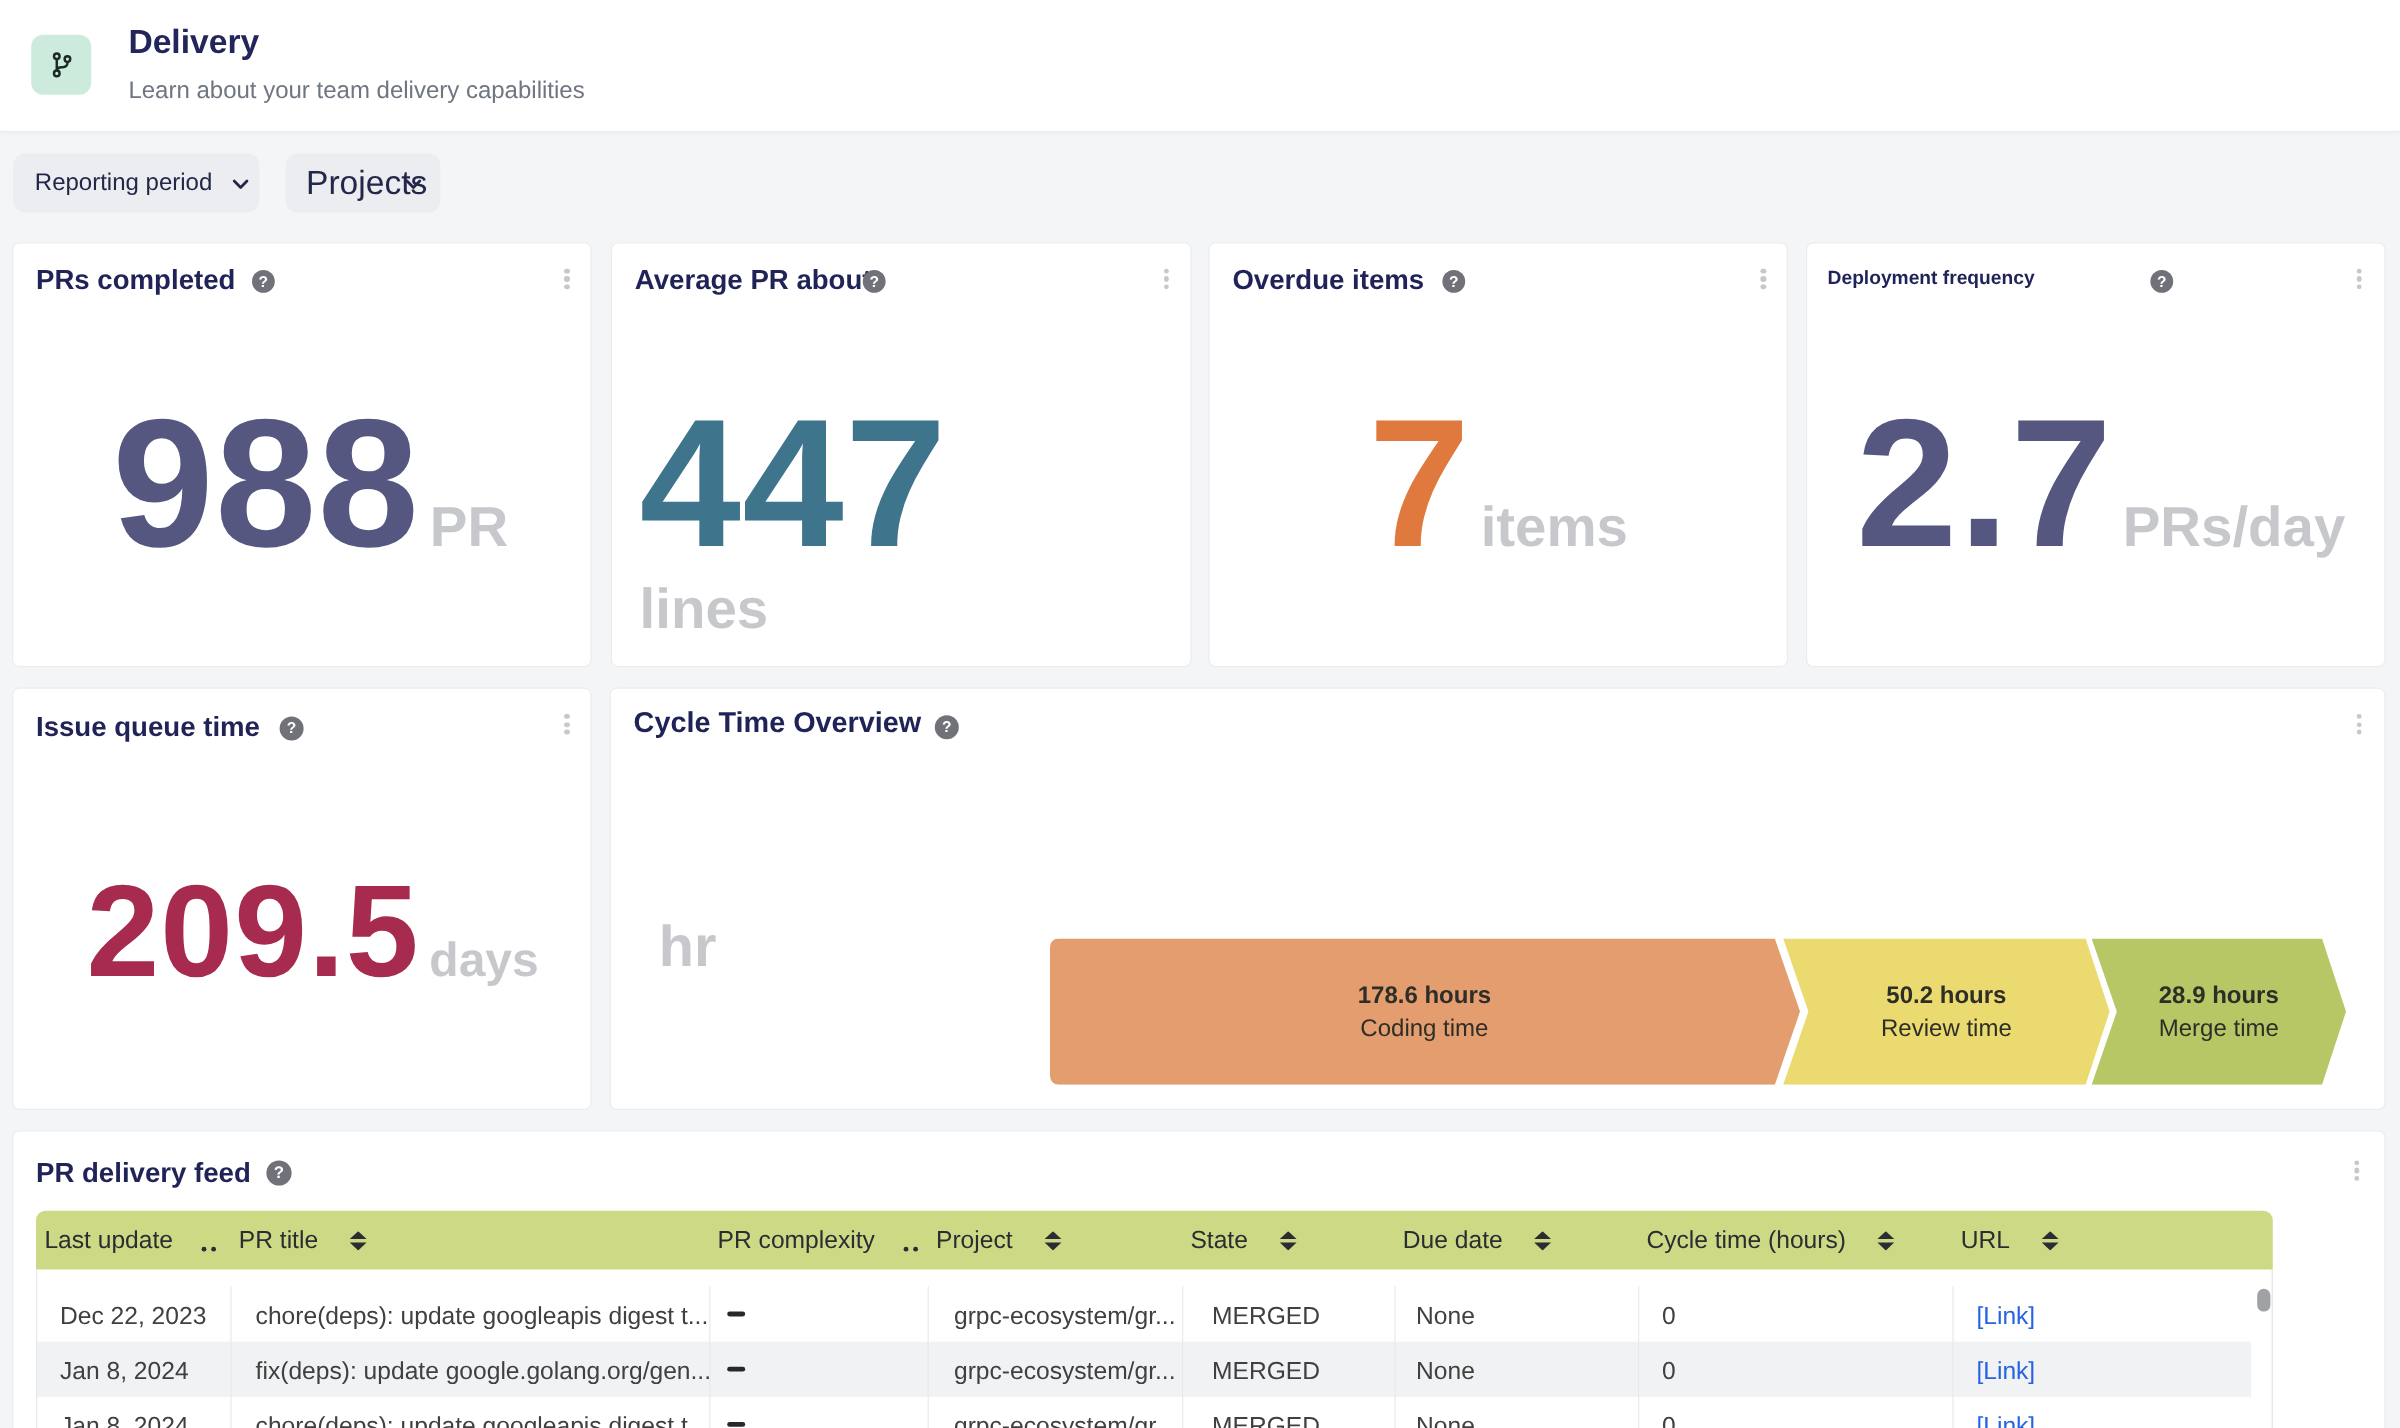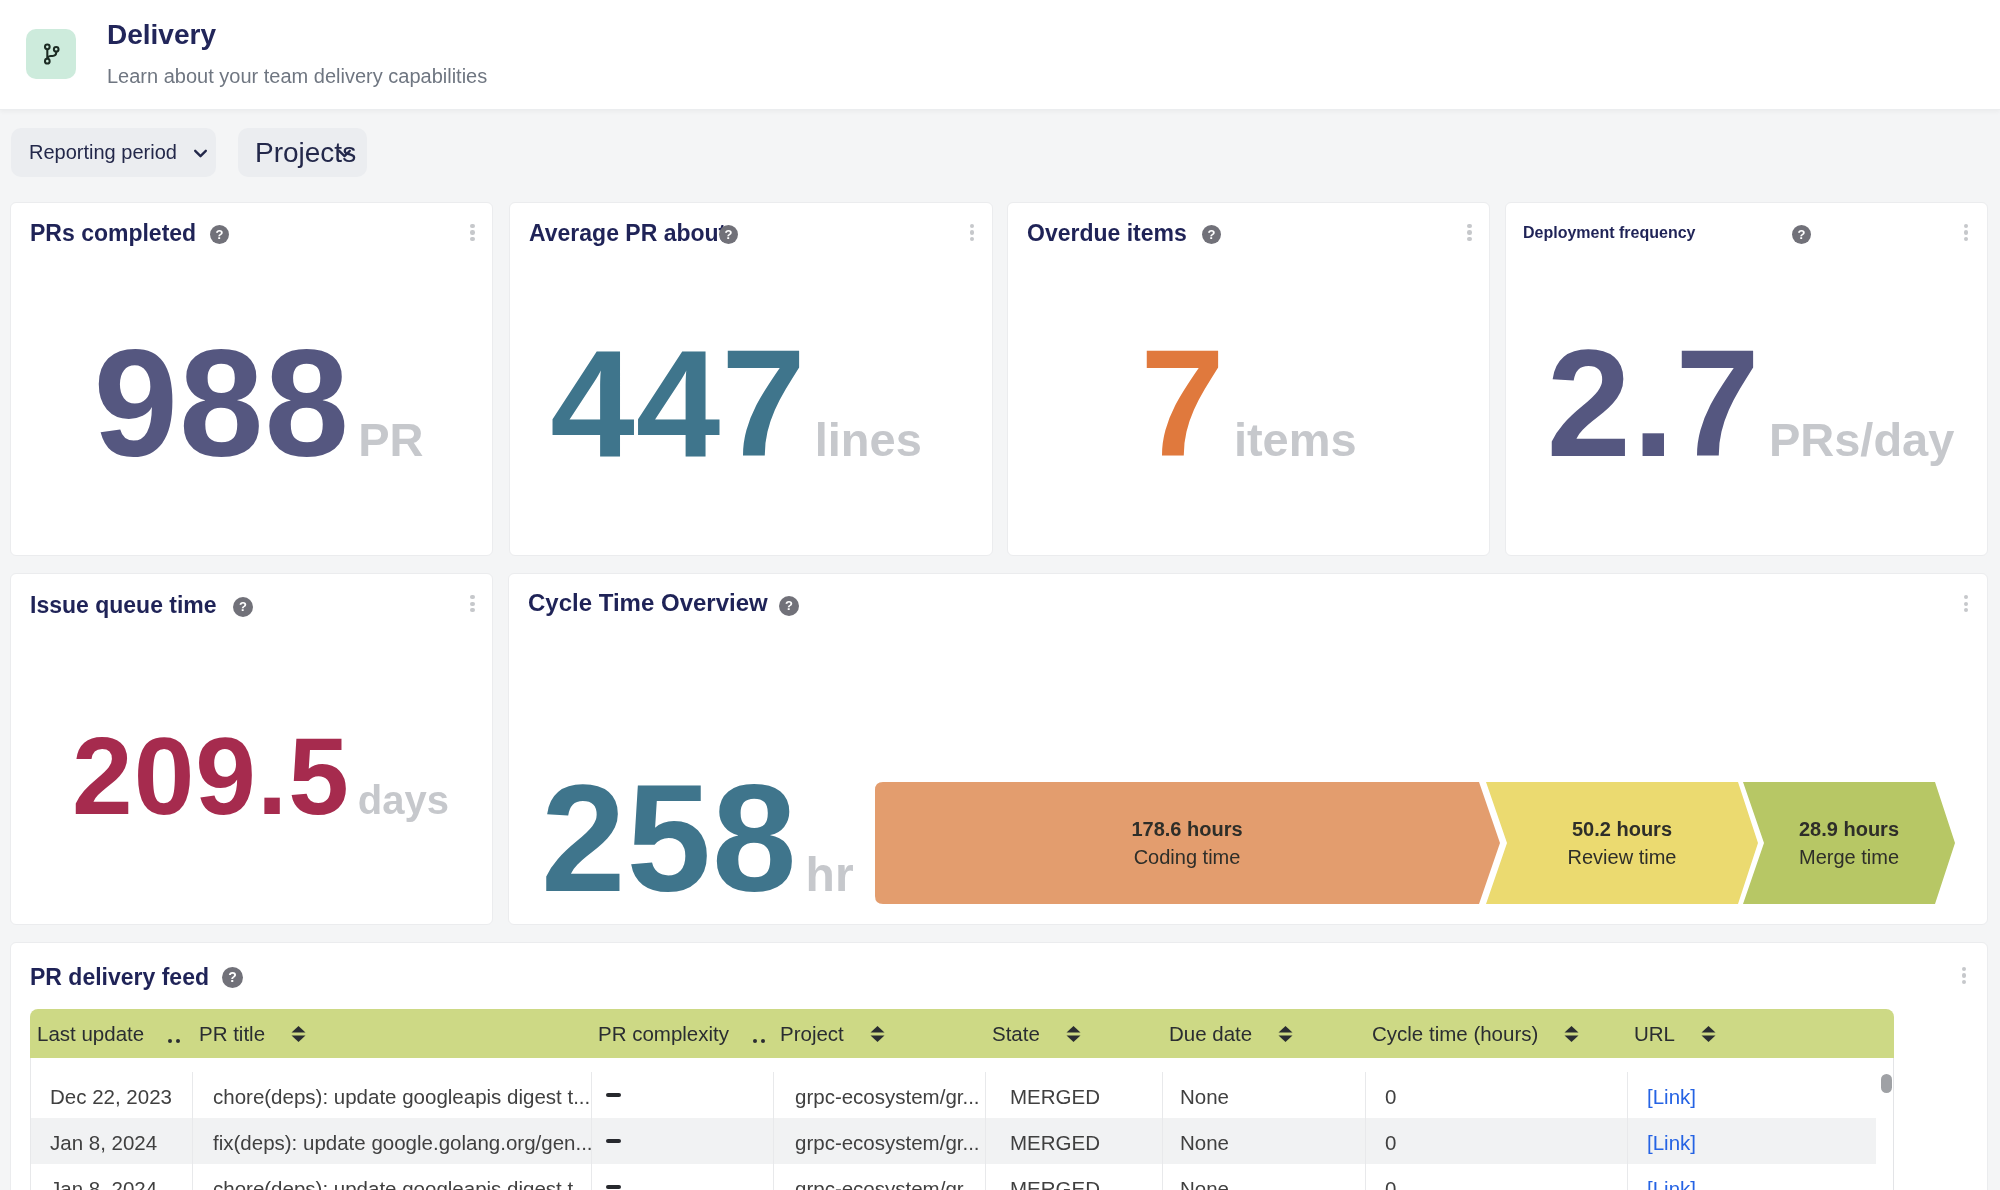--- a/index.html
+++ b/index.html
@@ -81,21 +81,21 @@
 <div class="kebab" style="left:1963.8px;top:223.9px;">
     <span></span>
     <span></span>
     <span></span>
   </div>
 
 <div class="numrow" style="left:17px;top:327px;width:483px;height:152px;justify-content:center;">
   <span class="num" style="font-size:152px;color:#555780;line-height:152px;">988</span>
     <span class="suf" style="font-size:47px;">PR</span>
 </div>
-<div class="numrow" style="left:494px;top:327px;width:484px;height:152px;justify-content:center;">
+<div class="numrow" style="left:525px;top:327px;width:484px;height:152px;justify-content:flex-start;flex-direction:column;">
   <span class="num" style="font-size:152px;color:#3f758c;line-height:152px;">447</span>
     <span class="suf" style="font-size:47px;">lines</span>
 </div>
 <div class="numrow" style="left:1007px;top:327px;width:483px;height:152px;justify-content:center;">
   <span class="num" style="font-size:152px;color:#e0793d;line-height:152px;">7</span>
     <span class="suf" style="font-size:47px;">items</span>
 </div>
 <div class="numrow" style="left:1509px;top:327px;width:483px;height:152px;justify-content:center;">
   <span class="num" style="font-size:152px;color:#555780;line-height:152px;">2.7</span>
     <span class="suf" style="font-size:47px;">PRs/day</span>
@@ -119,21 +119,20 @@
     <span></span>
     <span></span>
   </div>
 
 <div class="numrow" style="left:19px;top:722px;width:483px;height:109px;justify-content:center;">
   <span class="num" style="font-size:109px;color:#a62b4e;line-height:109px;">209.5</span>
     <span class="suf" style="font-size:40px;">days</span>
 </div>
 
 <div class="numrow" style="left:541px;top:762px;height:152px;">
-  <span class="num" style="font-size:152px;color:#3f758c;line-height:152px;">258</span>
     <span class="suf" style="font-size:48px;">hr</span>
 </div>
 
 <svg class="abs" style="left:870px;top:782px;" width="1095" height="122" viewBox="0 0 1095 122">
   <path d="M13 0 H609 L630 61 L609 122 H13 Q5 122 5 114 V8 Q5 0 13 0 Z" fill="#e39d6e"></path>
   <path d="M616 0 H868 L888 61 L868 122 H616 L637 61 Z" fill="#ebda70"></path>
   <path d="M873 0 H1065 L1085 61 L1065 122 H873 L894 61 Z" fill="#b7c765"></path>
   <text x="317" y="53.5" text-anchor="middle" font-size="20" font-weight="bold" fill="#2e2e29">178.6 hours</text>
   <text x="317" y="81.5" text-anchor="middle" font-size="20" fill="#2e2e29">Coding time</text>
   <text x="752" y="53.5" text-anchor="middle" font-size="20" font-weight="bold" fill="#2e2e29">50.2 hours</text>

